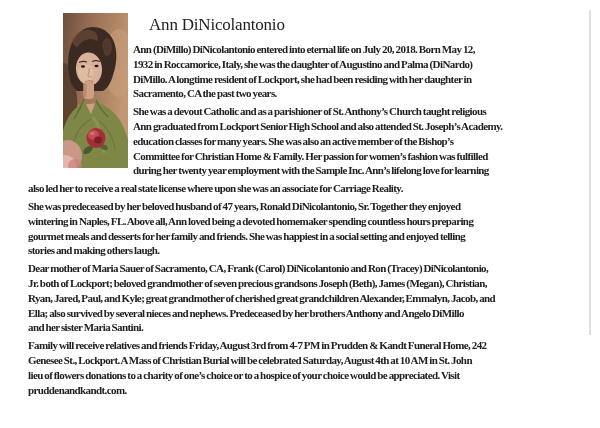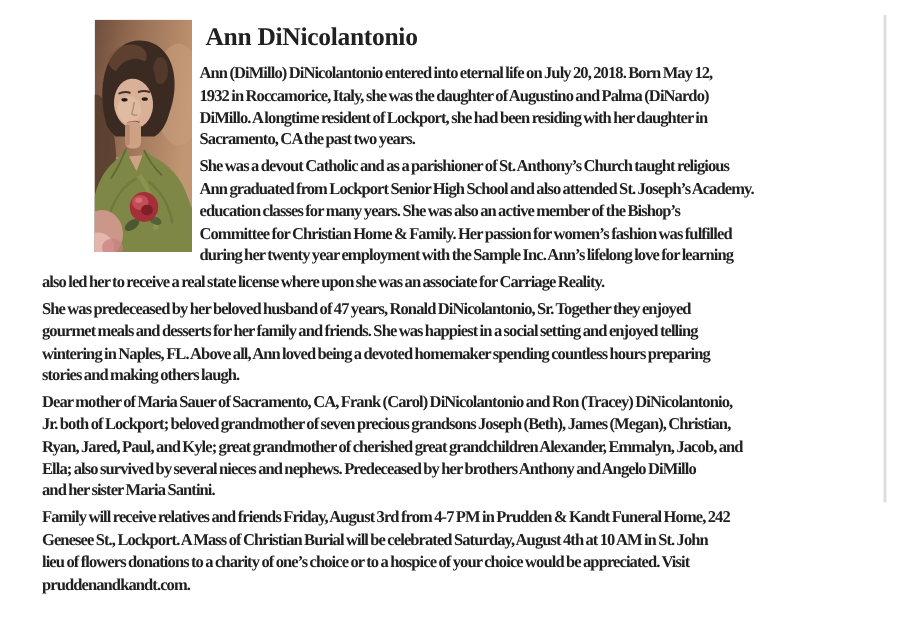--- a/index.html
+++ b/index.html
@@ -33,23 +33,23 @@
   }
   .photo svg { display: block; }
   .textcol {
     flex: 1;
     min-width: 0;
     margin-left: 5px;
   }
   .page-title {
     font-size: 17px;
     line-height: 20px;
-    font-weight: bold;
+    font-weight: normal;
     letter-spacing: -0.2px;
-    margin: 2px 0 7px 4px;
+    margin: 2px 0 7px 16px;
   }
   .para {
     margin: 0 0 3px 0;
     font-size: 11px;
     letter-spacing: -0.6px;
     word-spacing: -0.6px;
     font-weight: bold;
   }
   .ln {
     display: block;
@@ -146,22 +146,22 @@
         </p>
       </div>
     </div>
 
     <p class="para">
       <span class="ln">also led her to receive a real state license where upon she was an associate for Carriage Reality.</span>
     </p>
 
     <p class="para">
       <span class="ln">She was predeceased by her beloved husband of 47 years, Ronald DiNicolantonio, Sr.  Together they enjoyed</span>
+      <span class="ln">wintering in Naples, FL.  Above all, Ann loved being a devoted homemaker spending countless hours preparing</span>
       <span class="ln">gourmet meals and desserts for her family and friends.  She was happiest in a social setting and enjoyed telling</span>
-      <span class="ln">wintering in Naples, FL.  Above all, Ann loved being a devoted homemaker spending countless hours preparing</span>
       <span class="ln">stories and making others laugh.</span>
     </p>
 
     <p class="para">
       <span class="ln">Dear mother of Maria Sauer of Sacramento, CA, Frank (Carol) DiNicolantonio and Ron (Tracey) DiNicolantonio,</span>
       <span class="ln">Jr. both of Lockport; beloved grandmother of seven precious grandsons Joseph (Beth), James (Megan), Christian,</span>
       <span class="ln">Ryan, Jared, Paul, and Kyle; great grandmother of cherished great grandchildren Alexander, Emmalyn, Jacob, and</span>
       <span class="ln">Ella; also survived by several nieces and nephews.  Predeceased by her brothers Anthony and Angelo DiMillo</span>
       <span class="ln">and her sister Maria Santini.</span>
     </p>

